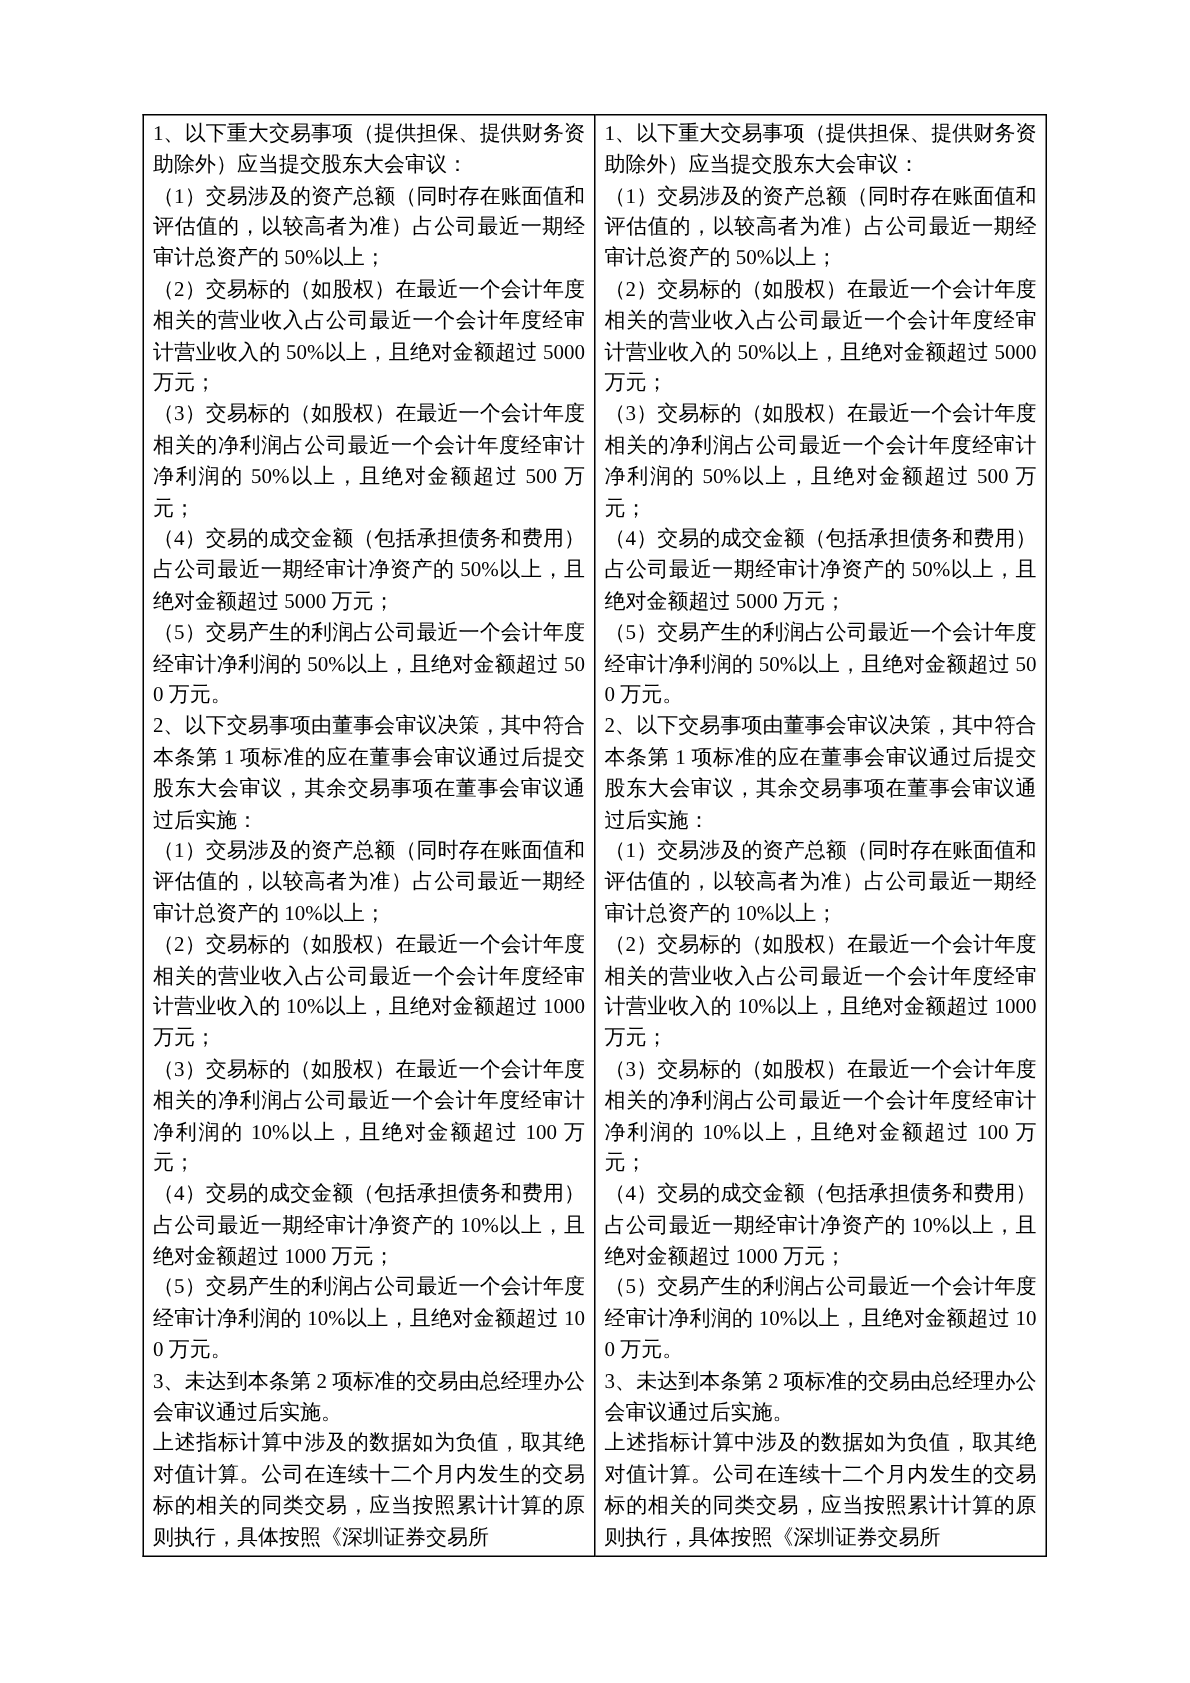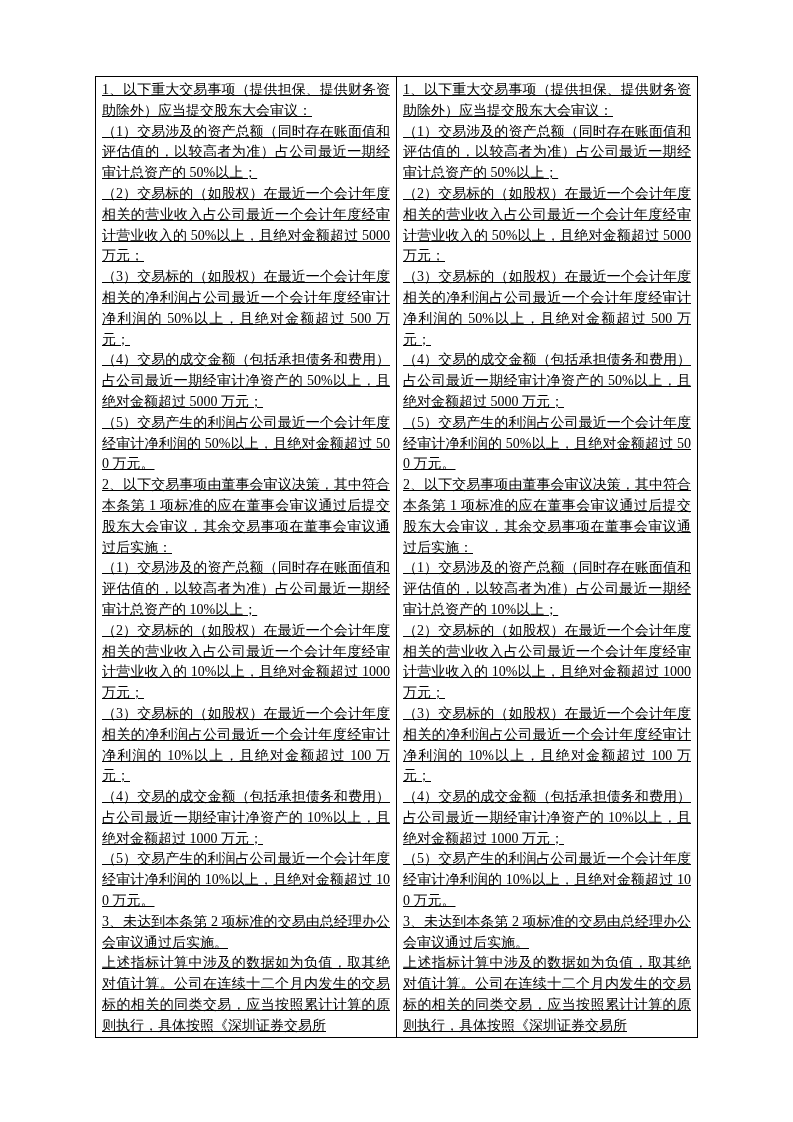--- a/index.html
+++ b/index.html
@@ -22,21 +22,20 @@
   }
   .doc-table {
     position: absolute;
     left: 95px;
     top: 76px;
     width: 602px;
     height: 957px;
     display: table;
     border-collapse: collapse;
     table-layout: fixed;
-    text-decoration: underline;
   }
   .doc-row {
     display: table-row;
   }
   .doc-cell {
     display: table-cell;
     width: 50%;
     vertical-align: top;
     border: 1px solid #000000;
     padding: 3px 6px 0 6px;

